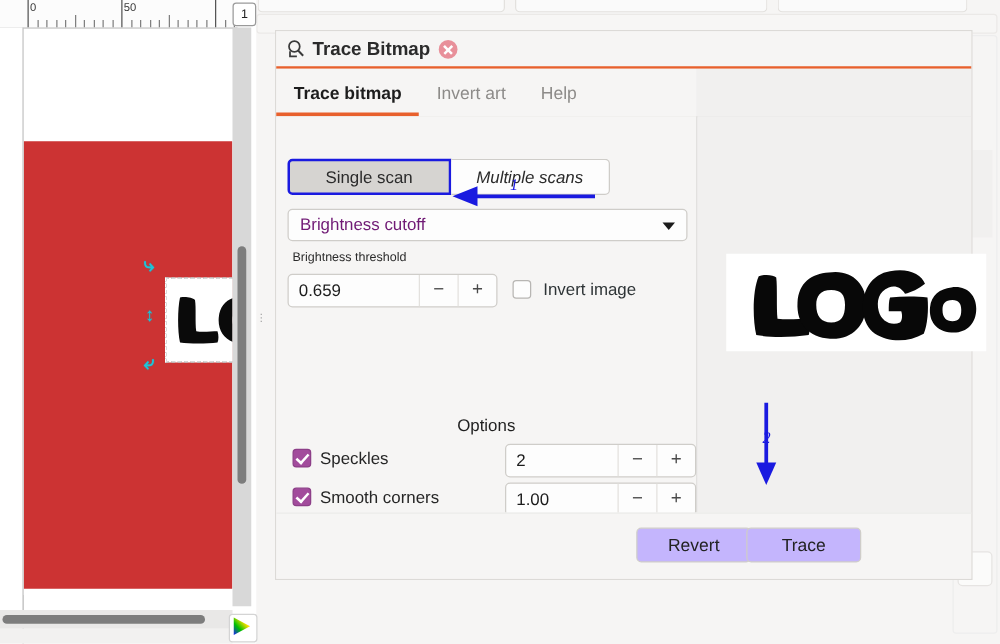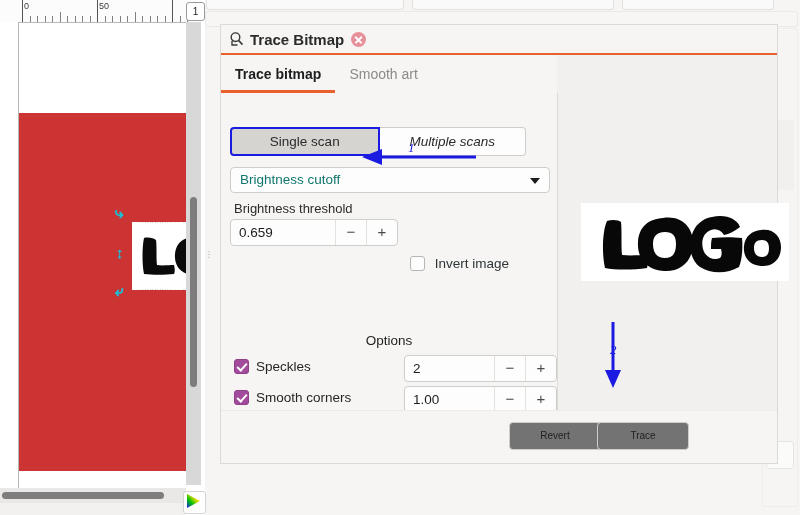--- a/index.html
+++ b/index.html
@@ -173,21 +173,21 @@
     color: #1d1d1d; font-weight: bold;
     border-bottom: 3px solid #e8602c;
   }
 
   
   #settings {
     position: absolute; left: 0; top: 68px; width: 336px; bottom: 52px;
     background: #f6f5f4; border-right: 1px solid #dcdad7;
   }
   .scanmode-row {
-    position: absolute; left: 9px; top: 34px; width: 296px; height: 29px;
+    position: absolute; left: 9px; top: 34px; width: 258px; height: 29px;
     display: flex;
   }
   .segbtn {
     flex: 1; border: 1px solid #cfcdc9; background: #fdfdfd;
     font-size: 13.5px; color: #2b2b2b; text-align: center;
     line-height: 27px; cursor: pointer; box-sizing: border-box;
   }
   .segbtn:first-child { border-radius: 4px 0 0 4px; }
   .segbtn:last-child  { border-radius: 0 4px 4px 0; border-left: none; font-style: italic; }
   .segbtn.active {
@@ -195,32 +195,32 @@
     border: 2px solid #1a1ae0;
     line-height: 25px;
   }
 
   .combo {
     position: absolute; left: 9px; top: 74px; width: 320px; height: 26px;
     background: #fdfdfd; border: 1px solid #cfcdc9; border-radius: 4px;
     box-sizing: border-box;
   }
   .combo .cval {
-    position: absolute; left: 9px; top: 4px; font-size: 13.5px; color: #0f766e;
+    position: absolute; left: 9px; top: 4px; font-size: 13.5px; color: #701a75;
   }
   .combo .carrow {
     position: absolute; right: 9px; top: 10px;
     width: 0; height: 0;
     border-left: 5px solid transparent; border-right: 5px solid transparent;
     border-top: 6px solid #1b1b1b;
   }
 
   .field-label {
     position: absolute; left: 13px; top: 108px;
-    font-size: 13px; color: #2b2b2b; text-align: right;
+    font-size: 10px; color: #2b2b2b; text-align: right;
   }
   .spin {
     position: absolute; background: #fdfdfd;
     border: 1px solid #cfcdc9; border-radius: 4px;
     box-sizing: border-box; display: flex; align-items: center;
   }
   .spin .sval {
     flex: 1; padding-left: 8px; font-size: 13.5px; color: #1c1c1c;
   }
   .spin .sbtn {
@@ -275,22 +275,22 @@
   }
   #siox-wrap .chk { margin-right: 5px; }
 
   
   #btnbar {
     position: absolute; left: 0; right: 0; bottom: 0; height: 52px;
     background: #f6f5f4; border-top: 1px solid #ecebe9;
   }
   .bbtn {
     position: absolute; top: 11px; width: 92px; height: 28px;
-    background: #737373; border: 1px solid #cfcdc9; border-radius: 4px;
-    font-size: 10px; color: #222; line-height: 26px; text-align: center;
+    background: #c4b5fd; border: 1px solid #cfcdc9; border-radius: 4px;
+    font-size: 14px; color: #222; line-height: 26px; text-align: center;
     cursor: pointer; box-sizing: border-box;
   }
 
   
   .anno { position: absolute; pointer-events: none; }
   .anno-num {
     position: absolute; color: #1a1ae0; font-size: 13px;
     font-family: "Liberation Serif", serif; font-style: italic;
   }
 </style>
@@ -391,21 +391,22 @@
         <circle cx="6.5" cy="6.2" r="4.3" fill="none" stroke="#3a3a3a" stroke-width="1.4"></circle>
         <path d="M3 10 L3 14 L8.5 14" fill="none" stroke="#3a3a3a" stroke-width="1.4"></path>
         <path d="M9.5 9.4 L13.5 13.6" stroke="#3a3a3a" stroke-width="1.6" fill="none"></path>
       </svg>
       <span class="dtitle">Trace Bitmap</span>
       <span class="close-btn"></span>
     </div>
 
     <div id="tabbar">
       <div class="tab active">Trace bitmap</div>
-      <div class="tab">Smooth art</div>
+      <div class="tab">Invert art</div>
+      <div class="tab">Help</div>
     </div>
     <div id="tabbar-rest"></div>
 
     <div id="settings">
 
       <div class="scanmode-row">
         <div class="segbtn active">Single scan</div>
         <div class="segbtn">Multiple scans</div>
       </div>
 
@@ -415,21 +416,21 @@
       </div>
 
       <div class="field-label">Brightness threshold</div>
 
       <div class="spin" style="left:9px;top:126px;width:168px;height:27px;">
         <span class="sval">0.659</span>
         <span class="sbtn">−</span>
         <span class="sbtn">+</span>
       </div>
 
-      <div style="position:absolute;left:189px;top:130px;margin-top:32px;">
+      <div style="position:absolute;left:189px;top:130px;">
         <span class="chk"></span>
         <span style="margin-left:6px;font-size:13.5px;vertical-align:middle;">Invert image</span>
       </div>
 
       <div class="options-title">Options</div>
 
       <div class="opt-row" style="top:262px;">
         <span class="chk on"></span>
         <span class="lab">Speckles</span>
         <span class="spin">

